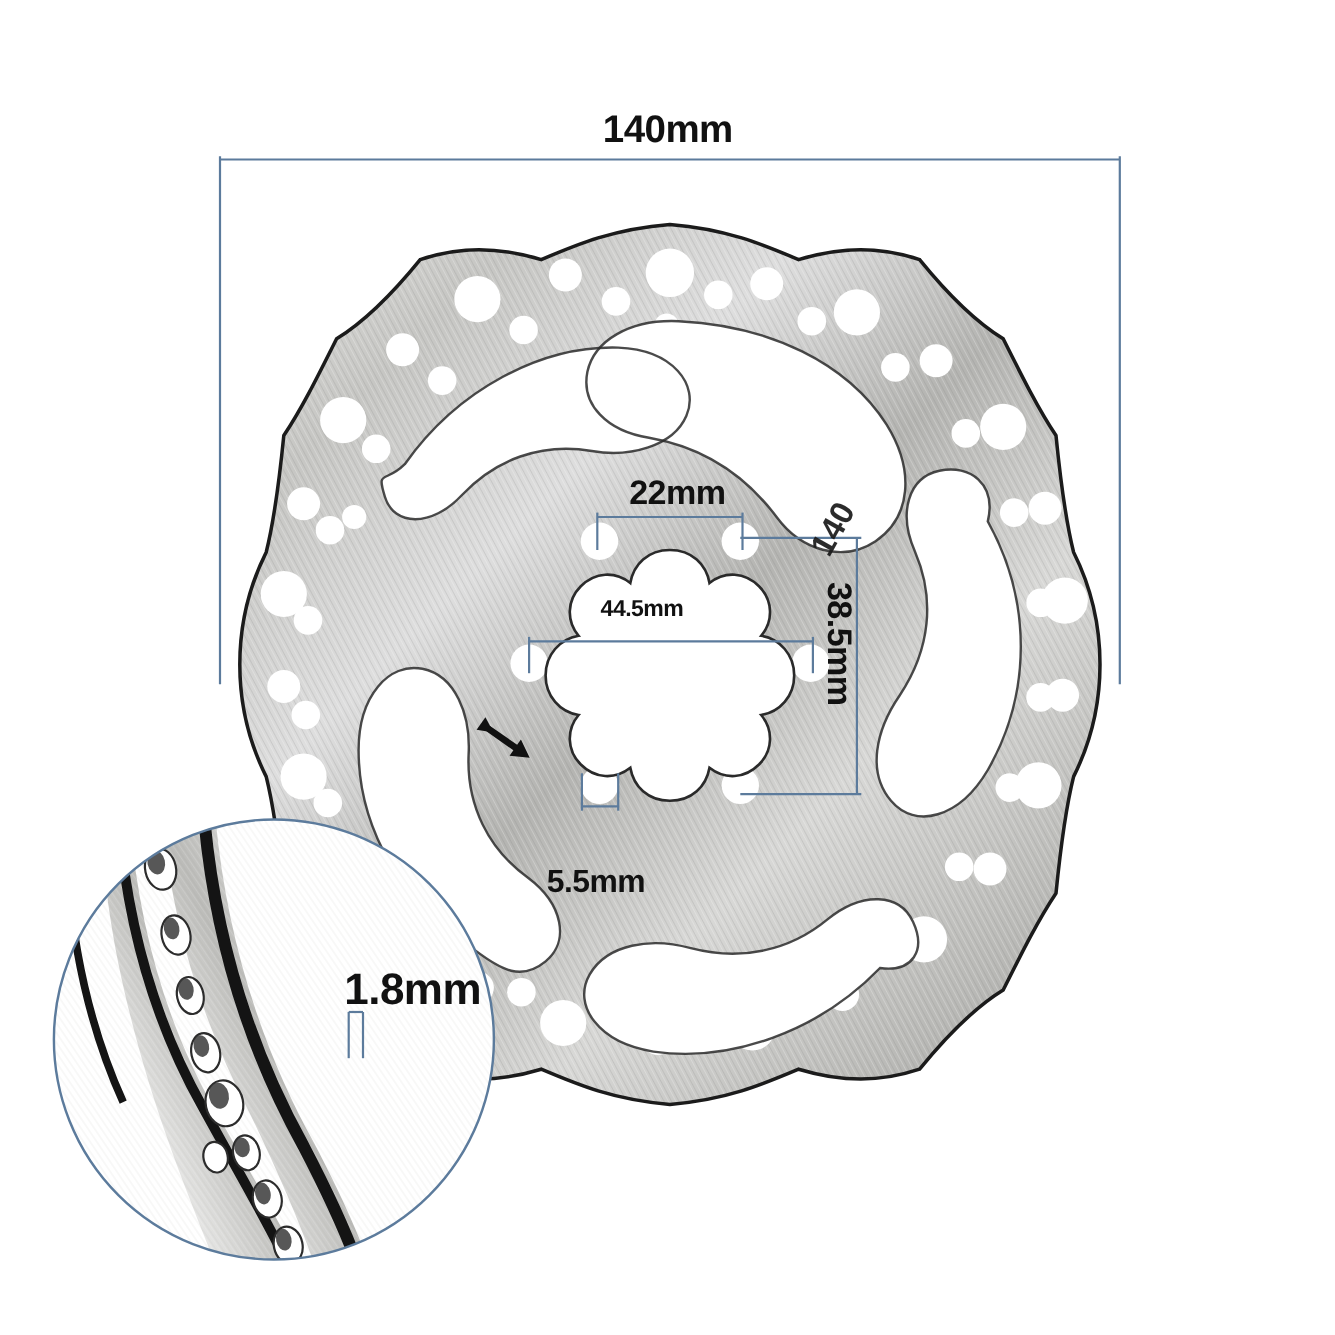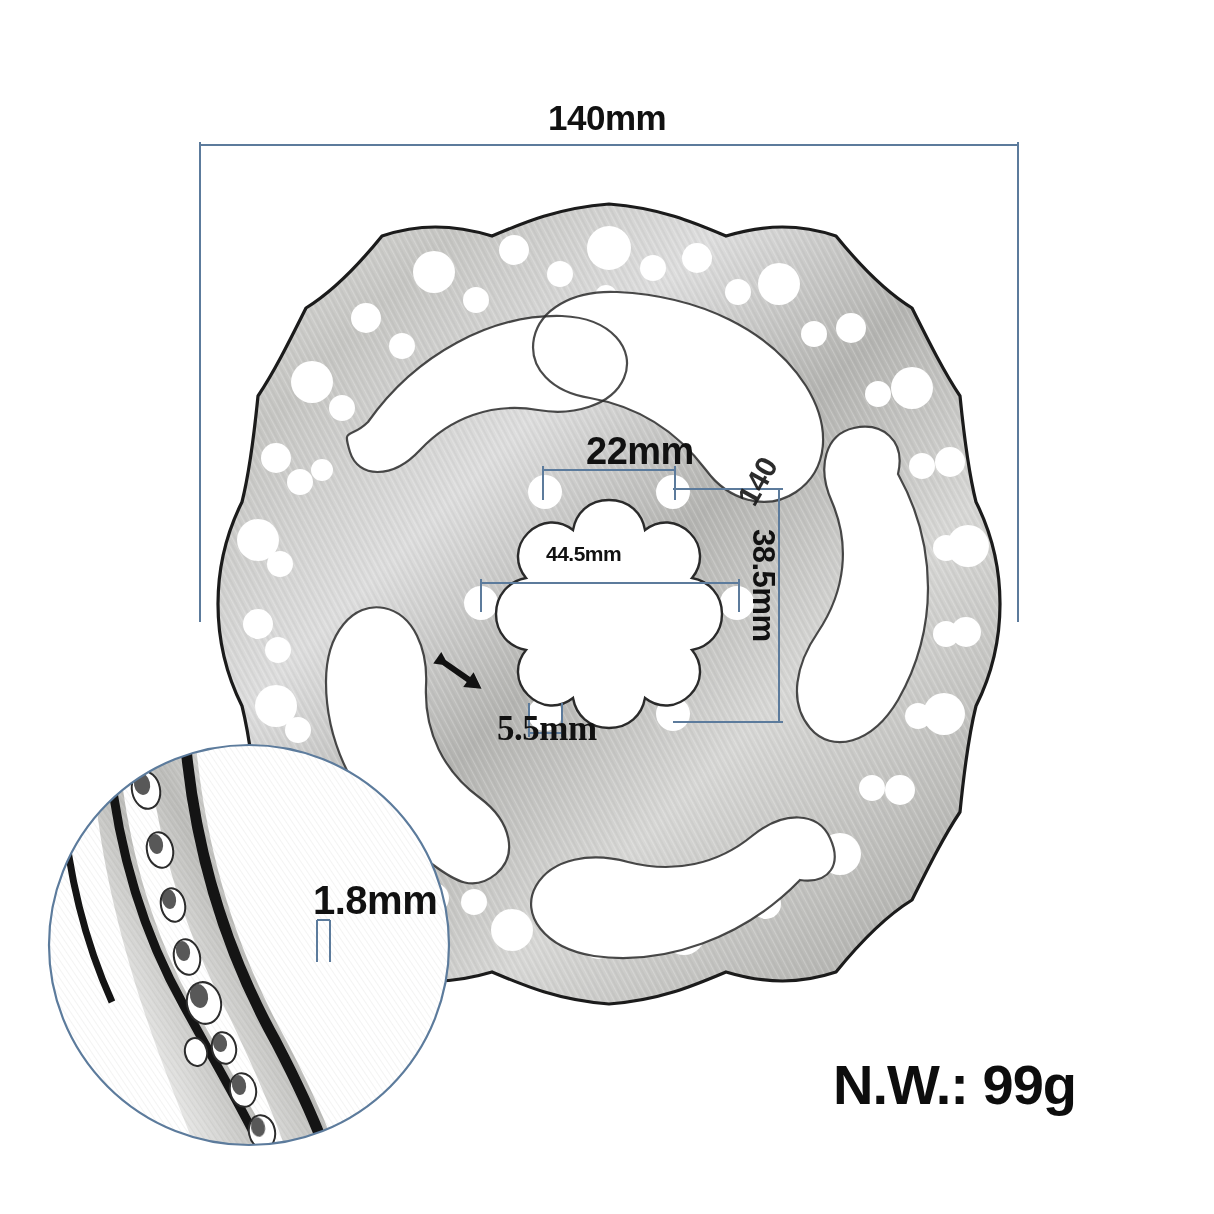--- a/index.html
+++ b/index.html
@@ -23,23 +23,23 @@
   
   .dim-label {
     position: absolute;
     color: #111111;
     font-weight: 700;
     white-space: nowrap;
     letter-spacing: -0.5px;
     line-height: 1;
   }
   .dim-140      { font-size: 35px; left: 548px;  top: 100px; }
-  .dim-22       { font-size: 38px; left: 586px;  top: 432px; }
+  .dim-22       { font-size: 31px; left: 572px;  top: 432px; }
   .dim-445      { font-size: 21px; left: 546px;  top: 543px; }
-  .dim-55       { font-size: 35px; left: 497px;  top: 711px; font-family: Liberation Serif, serif; }
+  .dim-55       { font-size: 29px; left: 497px;  top: 788px; }
   .dim-18       { font-size: 40px; left: 313px;  top: 880px; }
   .dim-385 {
     font-size: 31px;
     left: 779px;
     top: 529px;
     transform: rotate(90deg);
     transform-origin: left top;
   }
   .nw-label {
     position: absolute;
@@ -423,15 +423,14 @@
   <div class="dim-label dim-445">44.5mm</div>
 
   <div class="dim-label dim-55">5.5mm</div>
 
   <div class="dim-label dim-385">38.5mm</div>
 
   <div class="dim-label dim-18">1.8mm</div>
 
   <div class="etch-140">140</div>
 
-  <div class="nw-label">N.W.: 99g</div>
 
 </div>
 
 </body></html>

